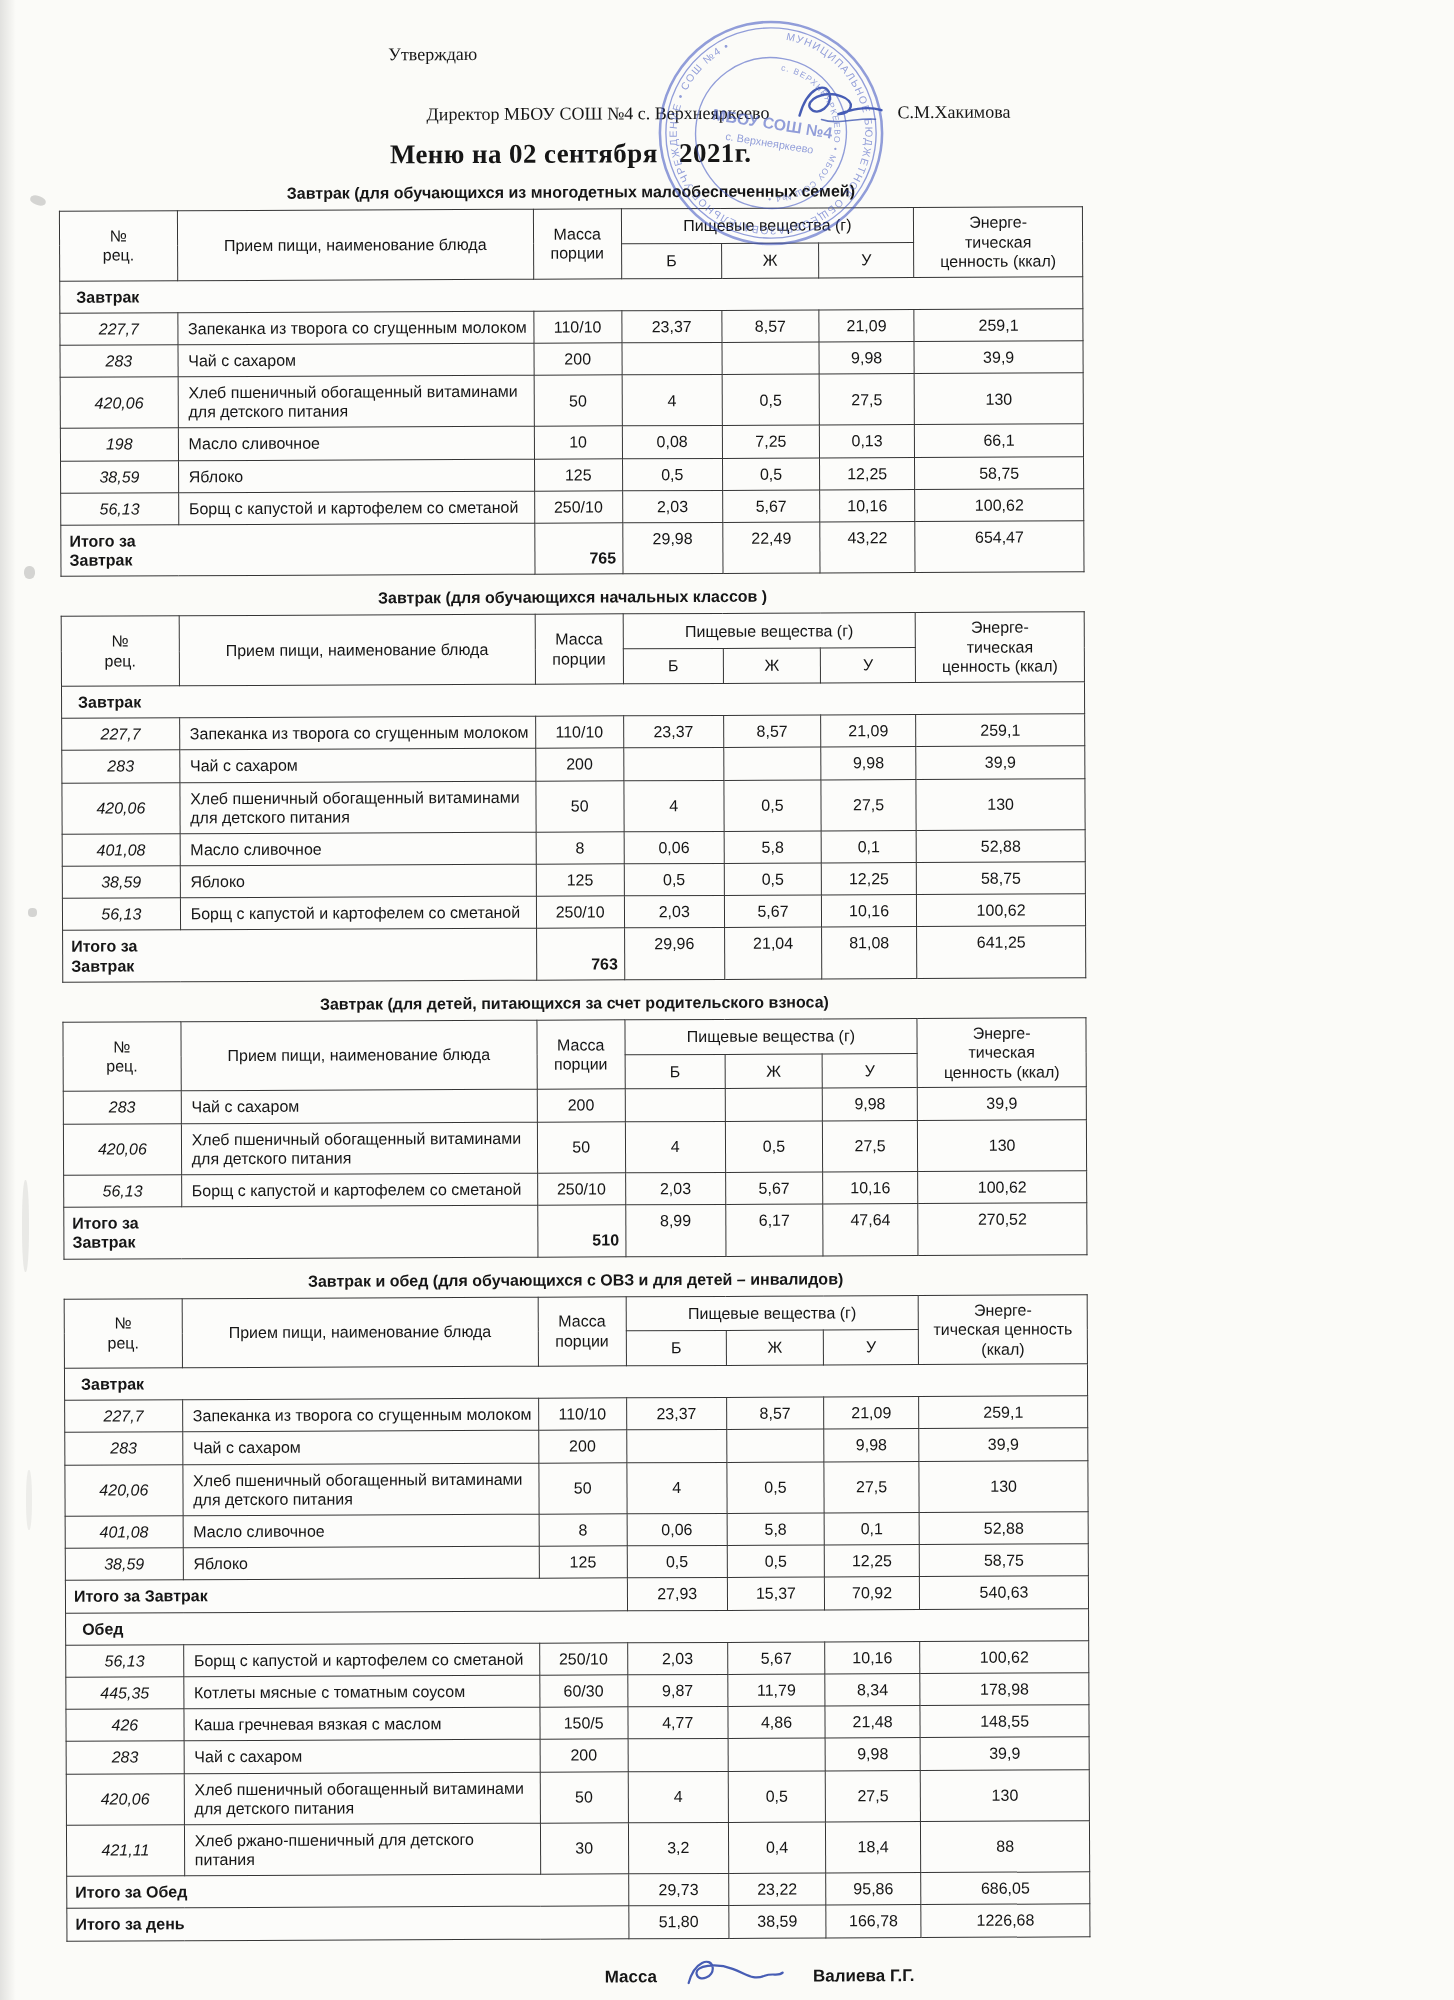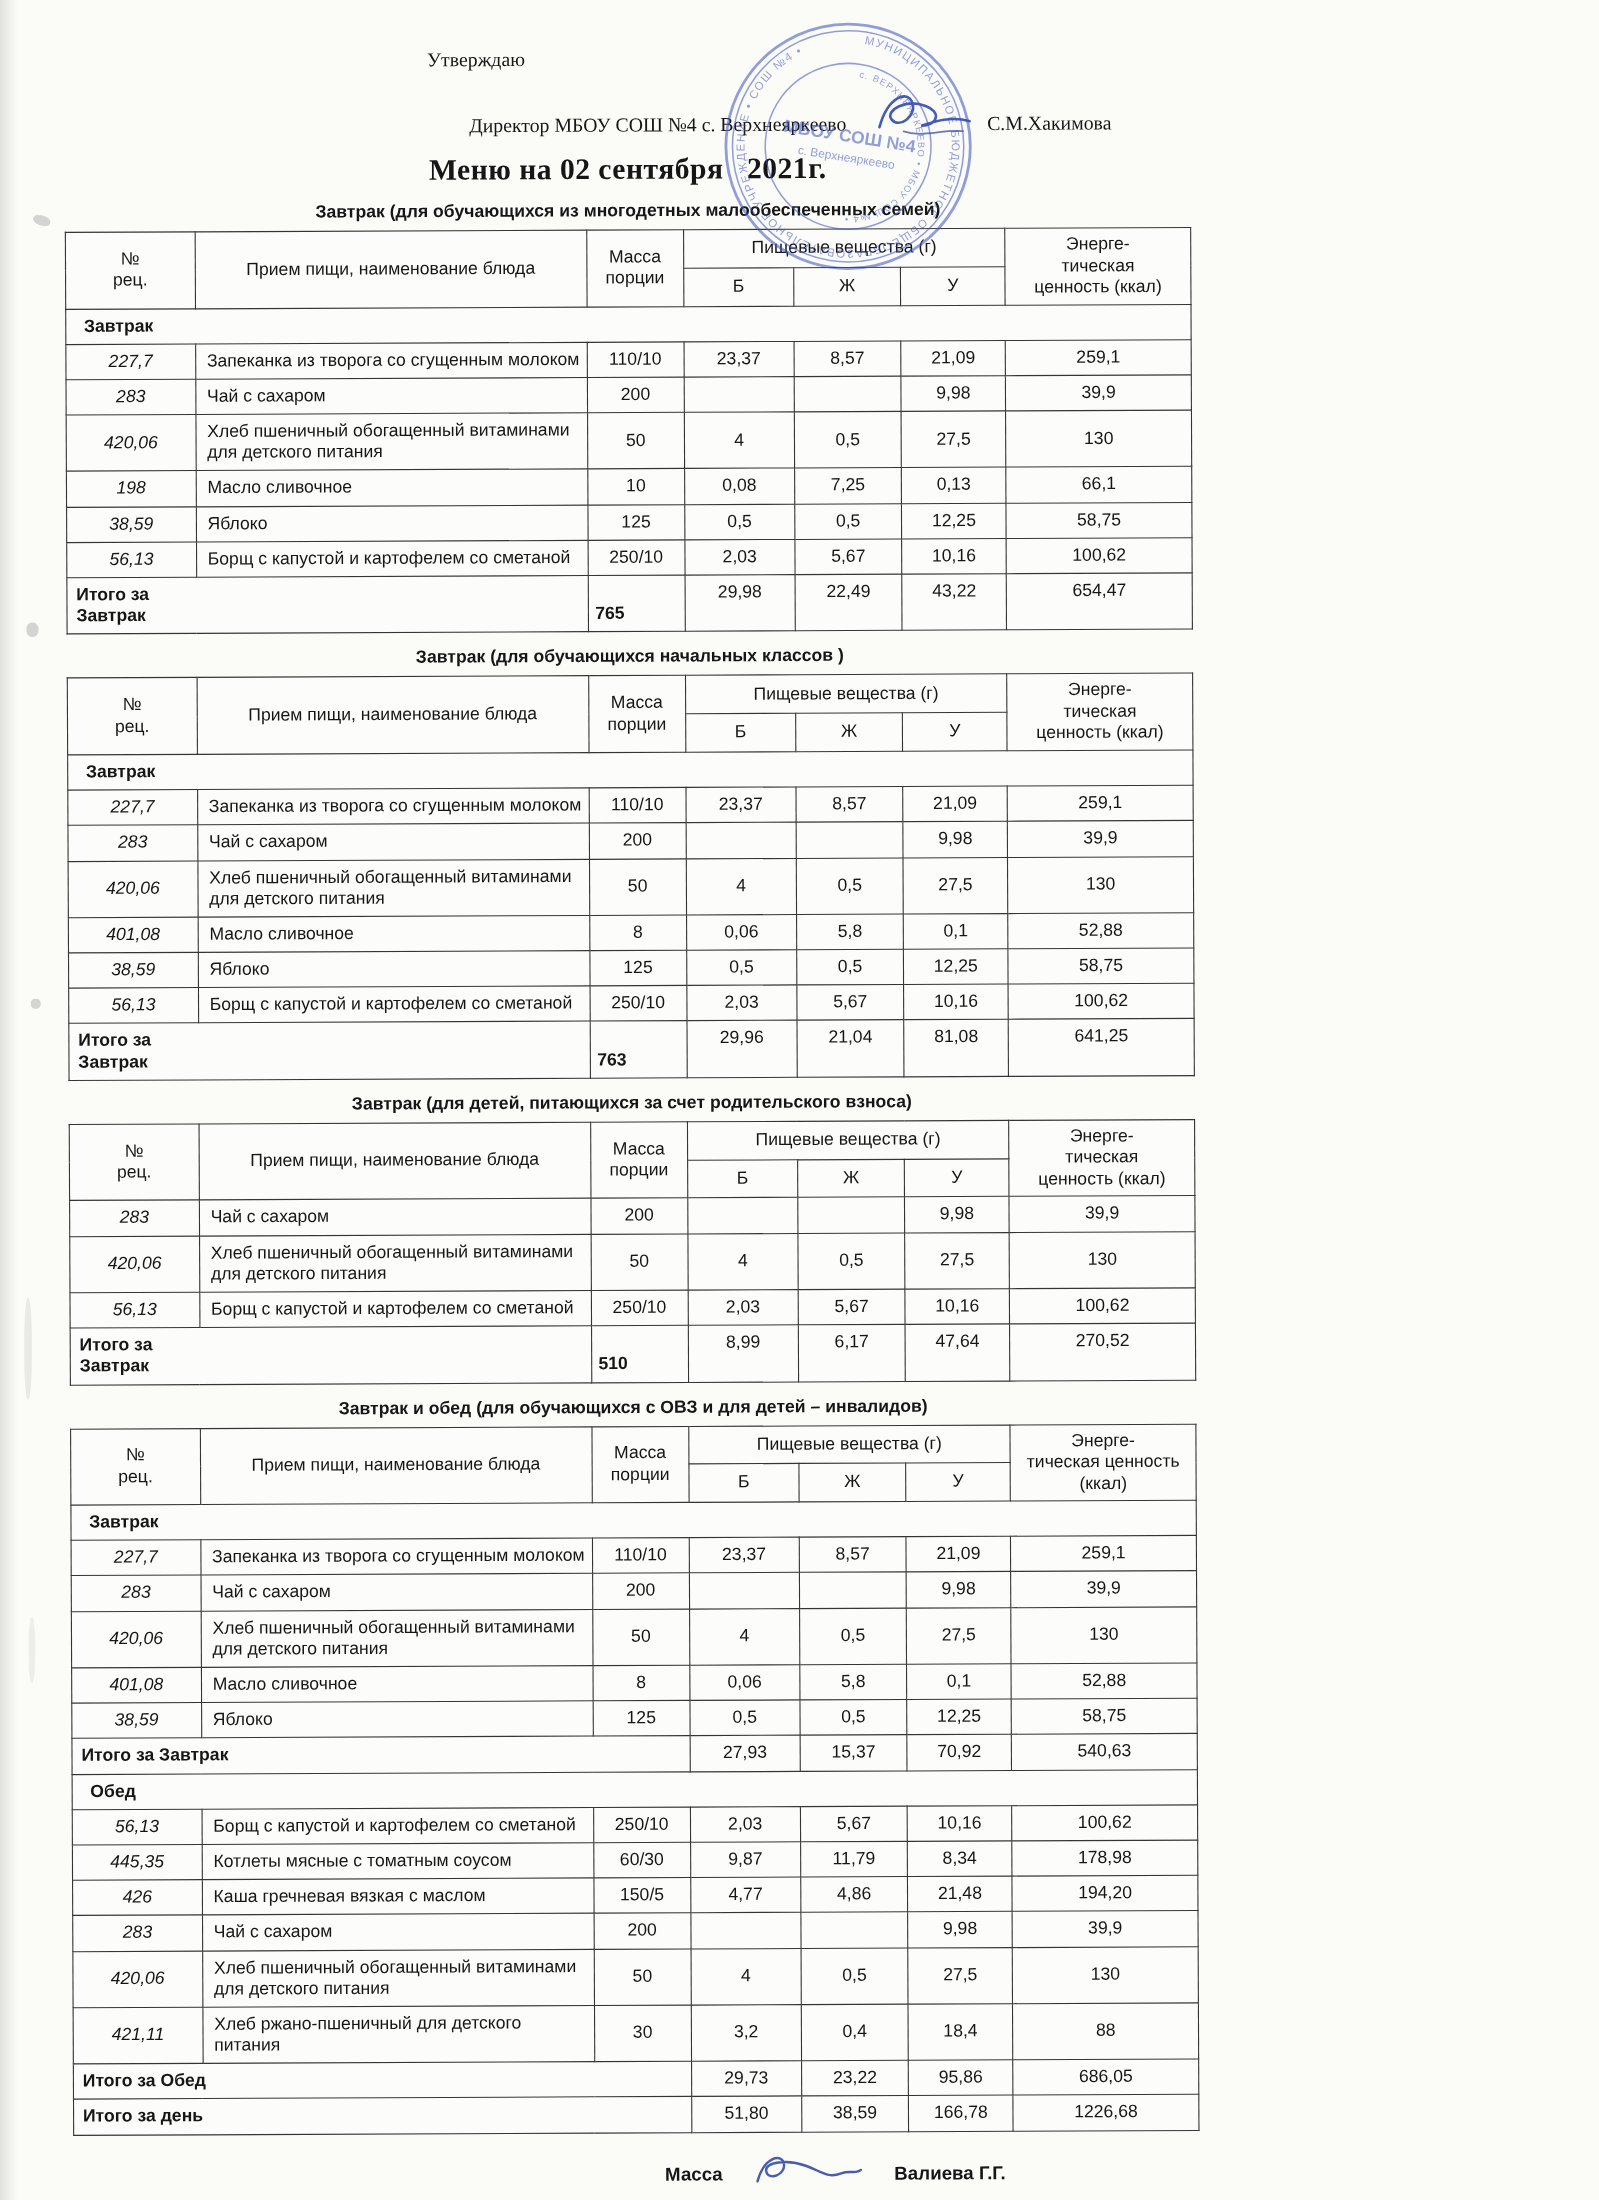--- a/index.html
+++ b/index.html
@@ -79,21 +79,21 @@
     padding:6px 6px;
     line-height:1.2;
   }
   col.c1{width:11.5%} col.c2{width:34.8%} col.c3{width:8.6%}
   col.c4{width:9.8%}  col.c5{width:9.5%}  col.c6{width:9.3%} col.c7{width:16.5%}
   td.c-num{ text-align:center;font-style:italic; }
   td.c-dish{ text-align:left; padding-left:10px; }
   td.c-val{ text-align:center; }
   td.section-label{ font-weight:bold; text-align:left; padding-left:16px; }
   td.total-label{ font-weight:bold; text-align:left; padding-left:8px; white-space:pre-line; vertical-align:middle; }
-  td.total-mass{ font-weight:bold; text-align:left; vertical-align:bottom; }
+  td.total-mass{ font-weight:bold; text-align:right; vertical-align:bottom; }
   tr.total-row td.v{ vertical-align:top; }
   .footer-row{
     display:flex;
     align-items:flex-end;
     margin:6px 0 0 538px;
     gap:26px;
     font-size:17px;
     font-weight:bold;
     height:42px;
   }
@@ -538,21 +538,21 @@
                 <td class="c-val">8,34</td>
                 <td class="c-val">178,98</td>
               </tr>
               <tr class="dish-row">
                 <td class="c-num">426</td>
                 <td class="c-dish">Каша гречневая вязкая с маслом</td>
                 <td class="c-val">150/5</td>
                 <td class="c-val">4,77</td>
                 <td class="c-val">4,86</td>
                 <td class="c-val">21,48</td>
-                <td class="c-val">194,20</td>
+                <td class="c-val">148,55</td>
               </tr>
               <tr class="dish-row">
                 <td class="c-num">283</td>
                 <td class="c-dish">Чай с сахаром</td>
                 <td class="c-val">200</td>
                 <td class="c-val"></td>
                 <td class="c-val"></td>
                 <td class="c-val">9,98</td>
                 <td class="c-val">39,9</td>
               </tr>

